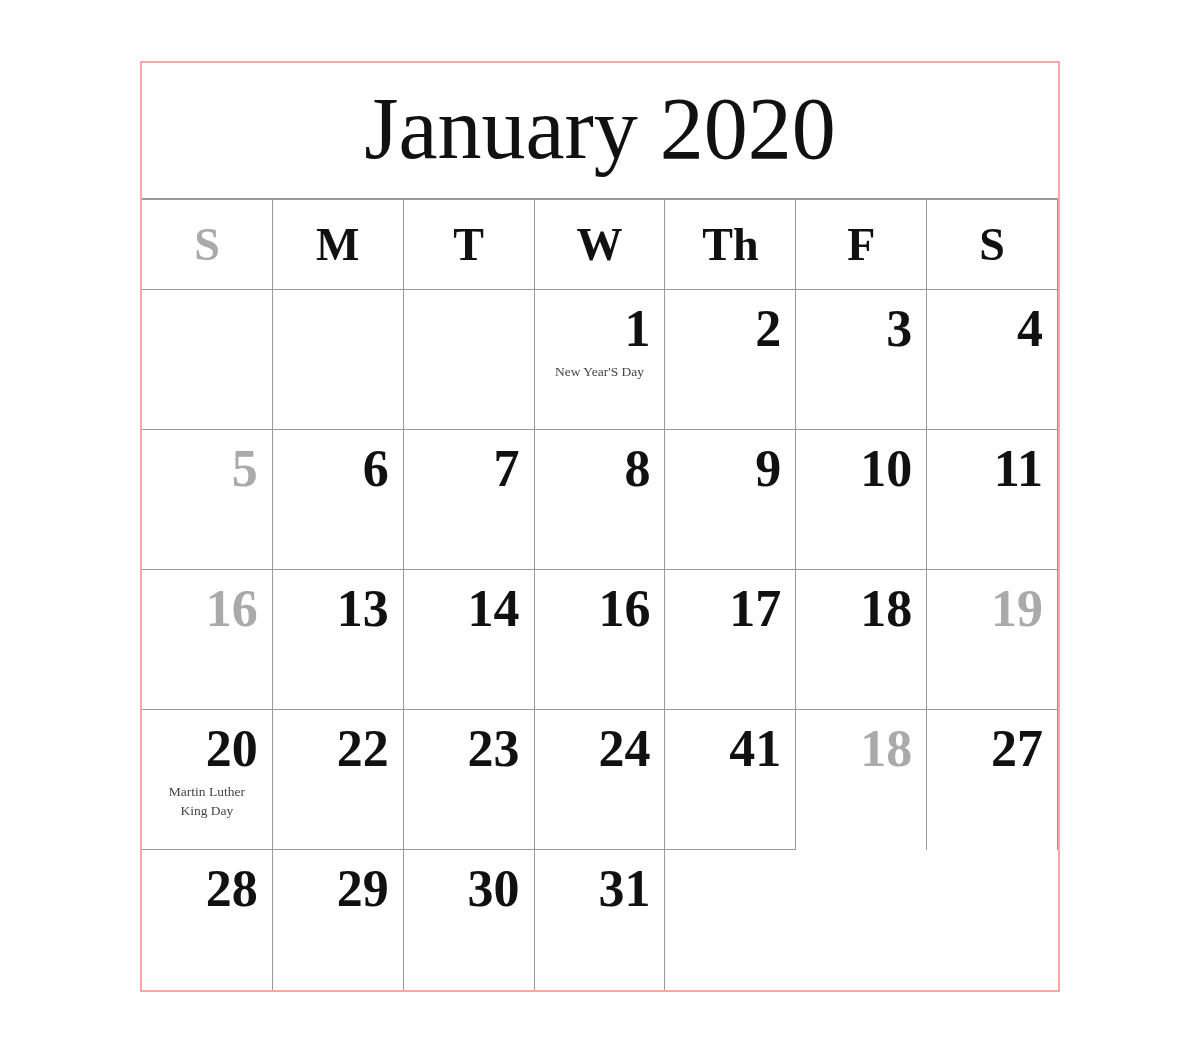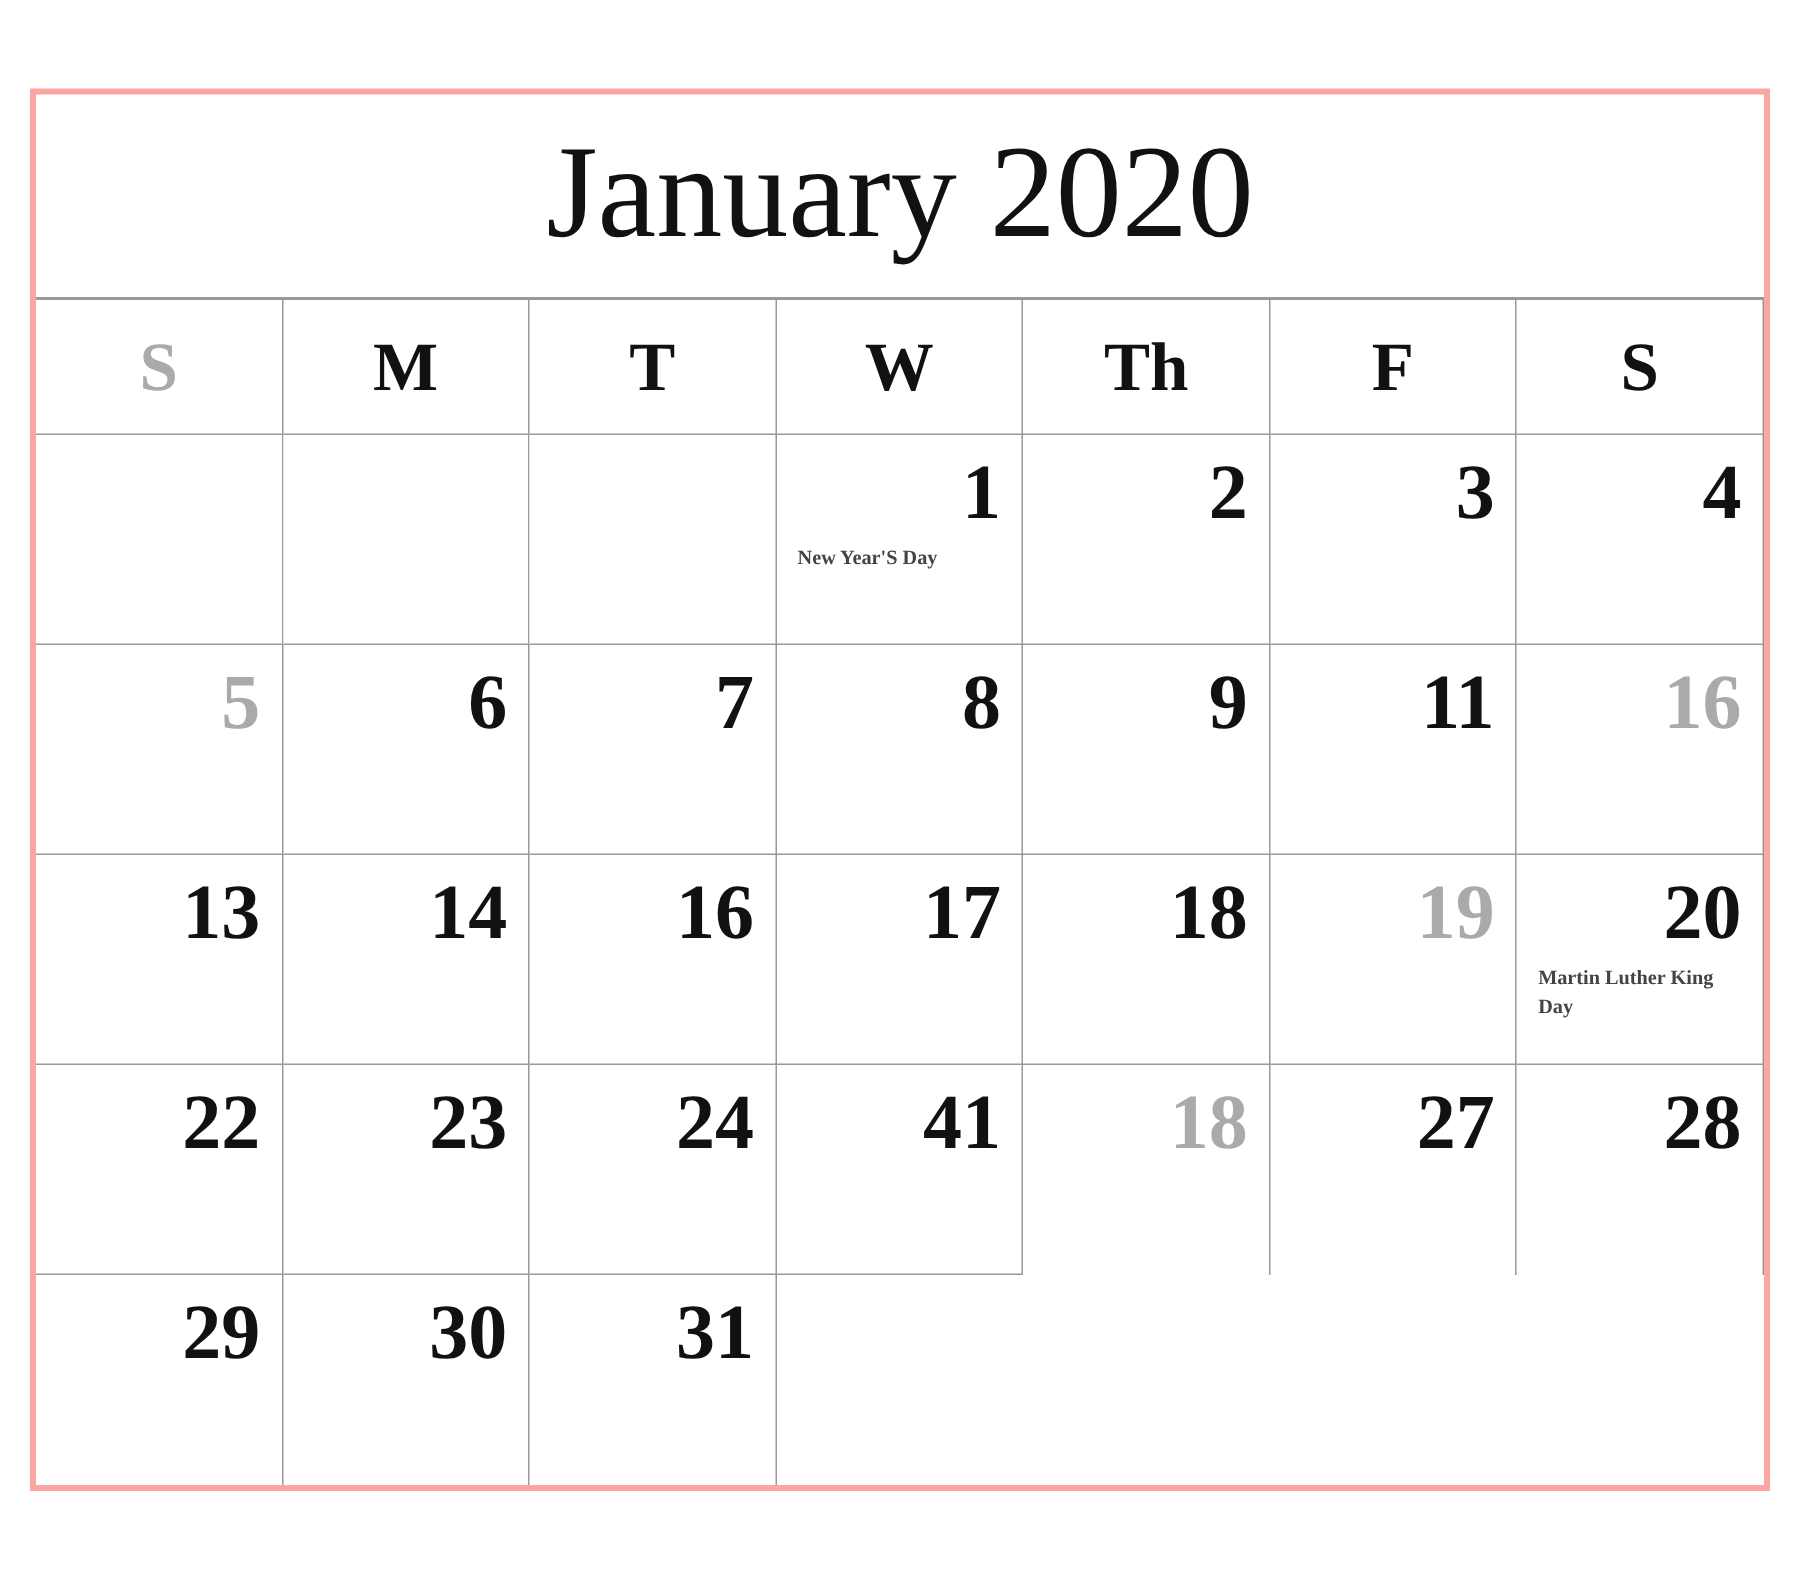--- a/index.html
+++ b/index.html
@@ -12,22 +12,22 @@
       background: #fff;
       display: flex;
       justify-content: center;
       align-items: center;
       min-height: 1053px;
       width: 1200px;
       font-family: Georgia, 'Times New Roman', serif;
     }
 
     .calendar-container {
-      width: 1160px;
-      border: 4px solid #fca5a5;
+      width: 920px;
+      border: 2px solid #fca5a5;
       background: #fff;
     }
 
     .calendar-title {
       text-align: center;
       padding: 18px 0 20px;
       font-size: 88px;
       font-weight: normal;
       color: #111;
       border-bottom: 2px solid #999;
@@ -84,23 +84,23 @@
       line-height: 1.1;
     }
 
     .day-number.sunday-num {
       color: #aaa;
     }
 
     .holiday-label {
       font-size: 13.5px;
       color: #444;
+      text-align: center;
       margin-top: 6px;
       line-height: 1.4;
-      font-weight: bold;
     }
 
     .day-cell.empty-cell {
       background: #fff;
     }
   </style>
 </head>
 <body>
 
 <div class="calendar-container">
@@ -142,20 +142,23 @@
     <div class="day-cell">
       <span class="day-number">7</span>
     </div>
     <div class="day-cell">
       <span class="day-number">8</span>
     </div>
     <div class="day-cell">
       <span class="day-number">9</span>
     </div>
     <div class="day-cell">
+      <span class="day-number">10</span>
+    </div>
+    <div class="day-cell">
       <span class="day-number">11</span>
     </div>
 
     <div class="day-cell">
       <span class="day-number sunday-num">16</span>
     </div>
     <div class="day-cell">
       <span class="day-number">13</span>
     </div>
     <div class="day-cell">

